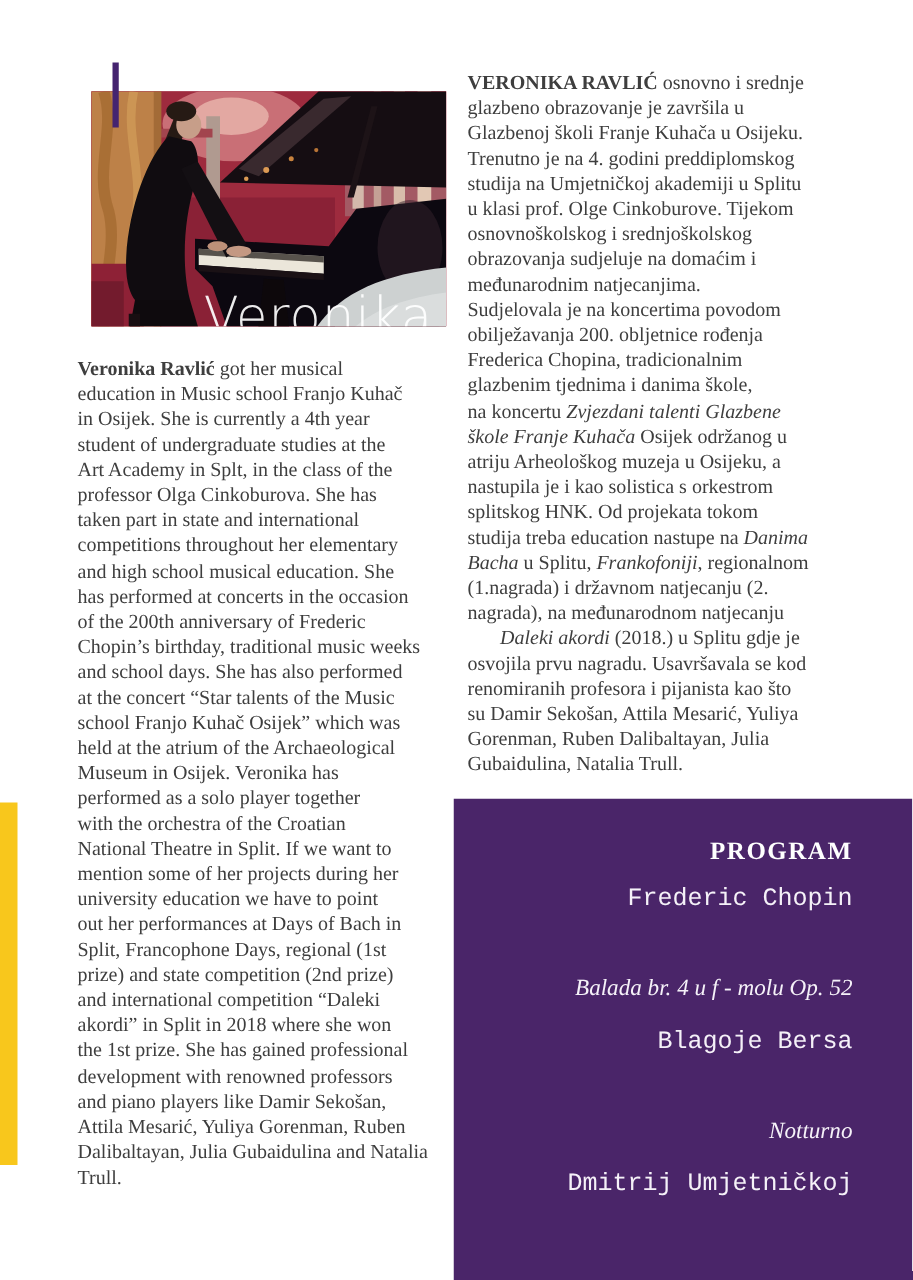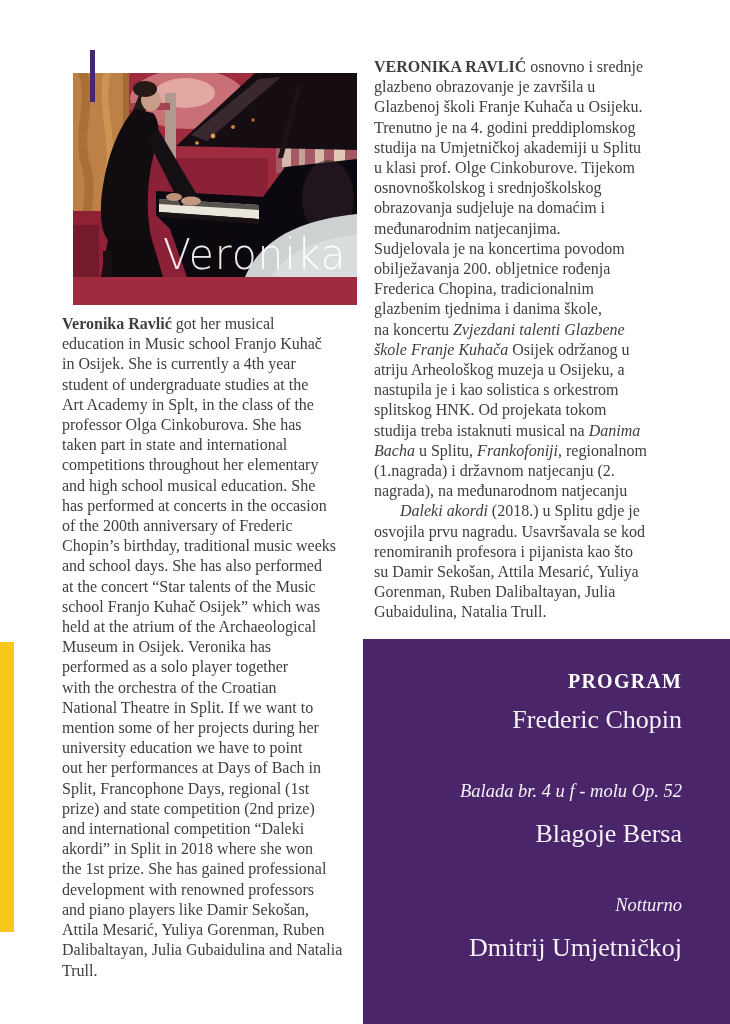--- a/index.html
+++ b/index.html
@@ -11,52 +11,52 @@
   .accent-top{
     position:absolute;left:90px;top:50px;width:5px;height:52px;
     background:var(--indigo,#452470);z-index:5;
   }
   .yellow-bar{
     position:absolute;left:0;top:642px;width:14px;height:290px;
     background:var(--yellow,#F8C71C);
   }
   
   .photo-wrap{
-    position:absolute;left:73px;top:73px;width:284px;height:232px;
+    position:absolute;left:73px;top:73px;width:284px;height:188px;
     overflow:hidden;background:#9e2b3e;text-align:center;
   }
   .photo-wrap svg{display:block;width:284px;height:204px;}
   .photo-name{
     position:absolute;left:90px;top:160px;
     font-family:"DejaVu Sans","Liberation Sans",sans-serif;
     font-weight:200;font-size:43px;line-height:1;letter-spacing:1px;
     color:rgba(255,255,255,.92);
     transform:scaleX(.95);transform-origin:left top;
     white-space:nowrap;
   }
   
   .bio{
     position:absolute;color:var(--body_text,#3E3E3E);
     font-size:16px;line-height:20.2px;white-space:pre-line;
   }
-  .bio-en{left:62px;top:286px;width:310px;margin-top:28px;}
+  .bio-en{left:62px;top:286px;width:310px;}
   .bio-hr{left:374px;top:57px;width:304px;font-family:Liberation Serif, serif;}
   
   .program-box{
     position:absolute;left:363px;top:639px;width:367px;height:385px;
     background:var(--purple,#4A2569);
     box-sizing:border-box;padding:30px 48px 0 20px;
     text-align:right;color:var(--program_text,#F5F1F8);
   }
   .program-title{
     font-weight:bold;font-size:20px;letter-spacing:1.2px;line-height:24px;
     margin-bottom:16px;color:#ffffff;
   }
   .program-item{margin-bottom:21px;}
-  .program-composer{font-size:26px;line-height:22.5px;}
+  .program-composer{font-size:20px;line-height:22.5px;font-family:Liberation Mono, monospace;}
   .program-piece{font-style:italic;font-size:18.5px;line-height:22.5px;white-space:pre-line;margin-top:48px;}
 </style>
 </head>
 <body>
 
 <div class="page">
 
   <div class="yellow-bar"></div>
 
   <div class="photo-wrap">
@@ -166,21 +166,21 @@
 međunarodnim natjecanjima.
 Sudjelovala je na koncertima povodom
 obilježavanja 200. obljetnice rođenja
 Frederica Chopina, tradicionalnim
 glazbenim tjednima i danima škole,
 na koncertu </span><span style="font-style: italic;">Zvjezdani talenti Glazbene
 škole Franje Kuhača</span><span> Osijek održanog u
 atriju Arheološkog muzeja u Osijeku, a
 nastupila je i kao solistica s orkestrom
 splitskog HNK. Od projekata tokom
-studija treba istaknuti musical na </span><span style="font-style: italic;">Danima
+studija treba education nastupe na </span><span style="font-style: italic;">Danima
 Bacha</span><span> u Splitu,  </span><span style="font-style: italic;">Frankofoniji</span><span>, regionalnom
 (1.nagrada) i državnom natjecanju (2.
 nagrada), na međunarodnom natjecanju
 </span><span style="font-style: italic; margin-left: 26px;">Daleki akordi</span><span> (2018.) u Splitu gdje je
 osvojila prvu nagradu. Usavršavala se kod
 renomiranih profesora i pijanista kao što
 su Damir Sekošan, Attila Mesarić, Yuliya
 Gorenman, Ruben Dalibaltayan, Julia
 Gubaidulina, Natalia Trull.</span></div>
 

